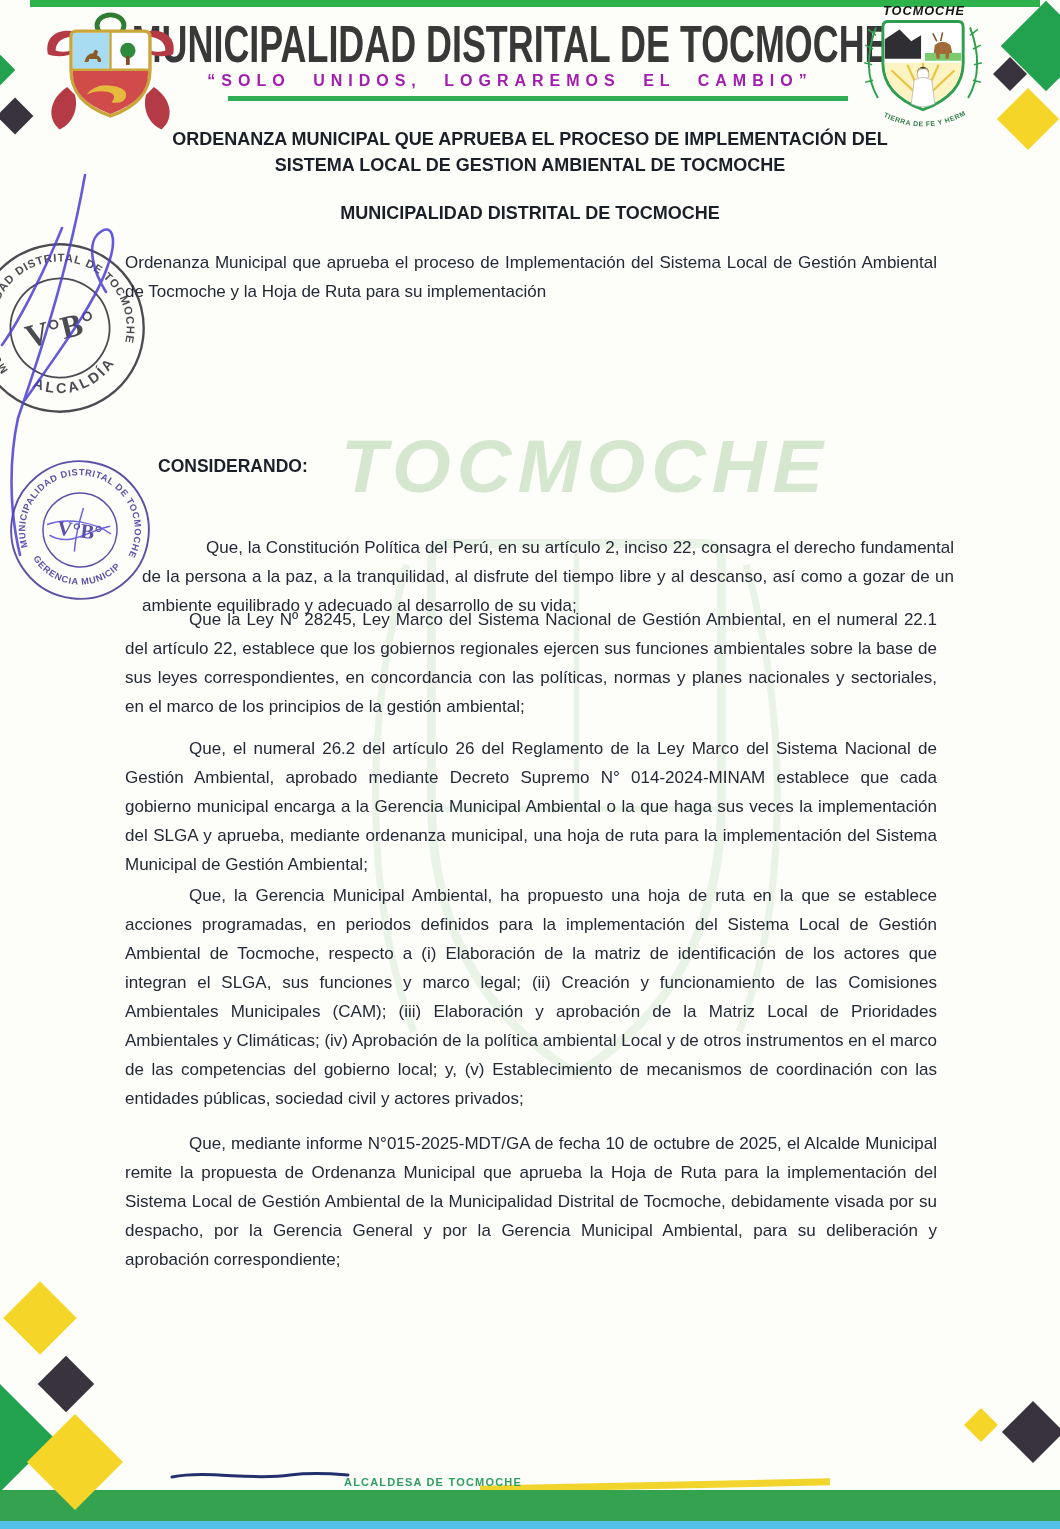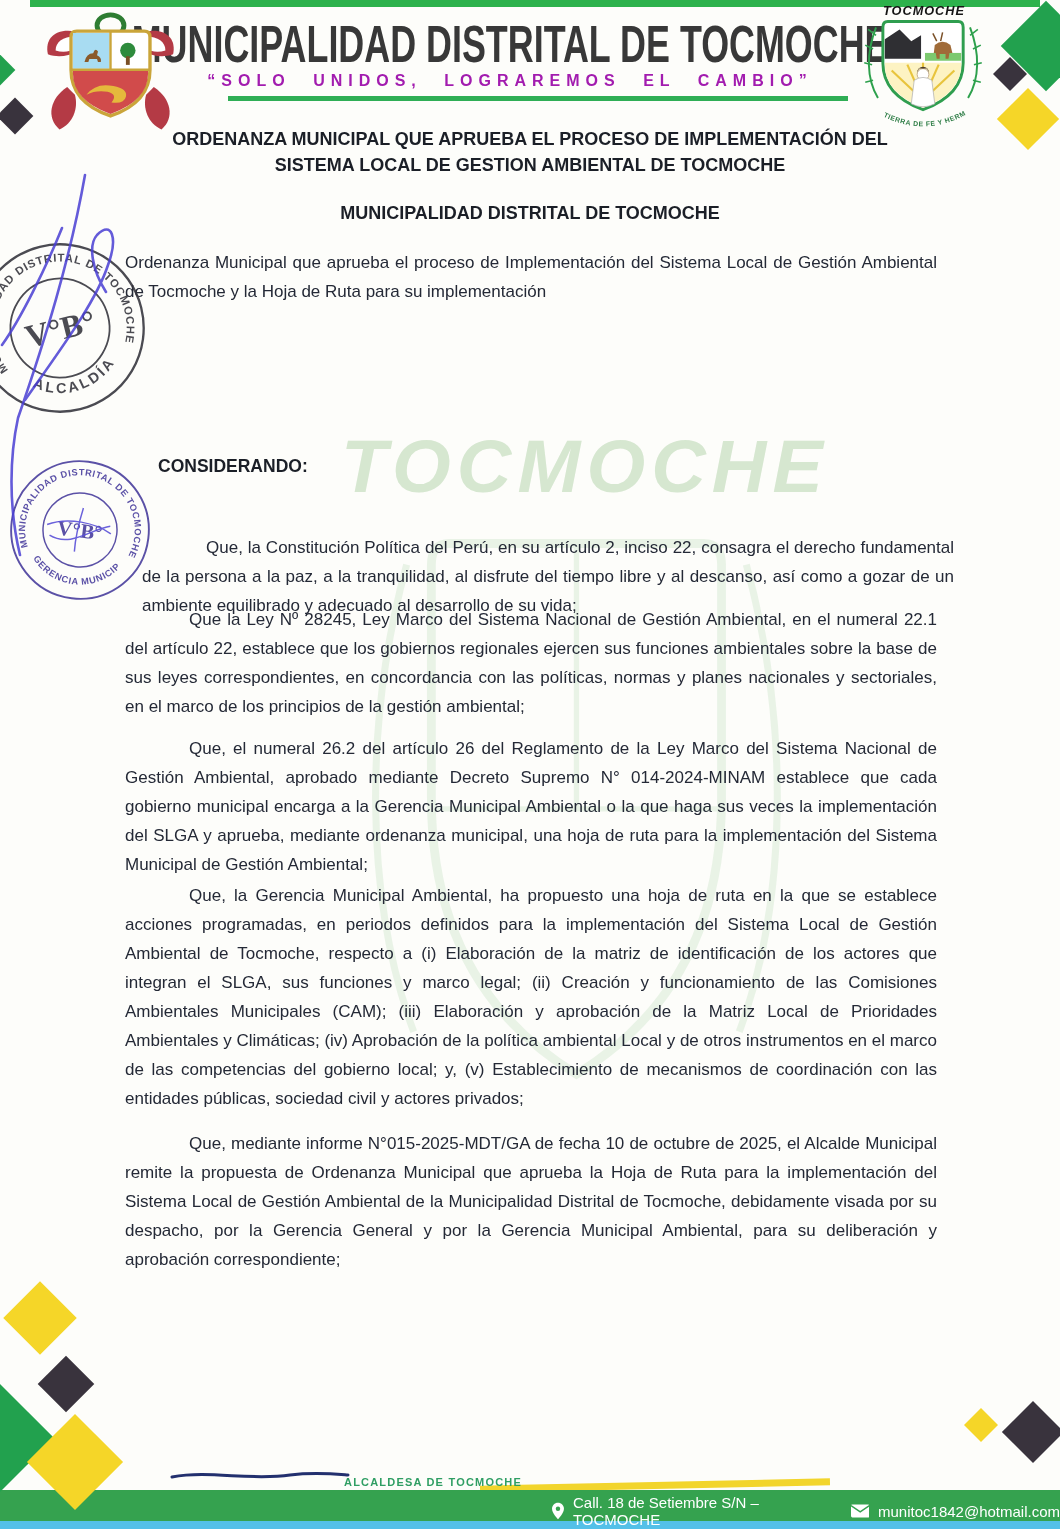--- a/index.html
+++ b/index.html
@@ -203,26 +203,14 @@
   </svg>
 
   <svg class="sig-underline" width="180" height="14" viewBox="0 0 180 14">
     <path d="M 2,9 C 40,2 80,13 120,7 C 145,4 165,6 178,7" fill="none" stroke="#23306e" stroke-width="3" stroke-linecap="round"></path>
   </svg>
   <div class="sig-title">ALCALDESA DE TOCMOCHE</div>
 
   <div class="footer-wedge"></div>
   <div class="footer-band"></div>
   <div class="footer-blue"></div>
-  <div class="footer-content">
-    <svg width="13" height="18" viewBox="0 0 16 22">
-      <path d="M8,0 C3.6,0 0,3.6 0,8 c0,6 8,14 8,14 s8,-8 8,-14 C16,3.6 12.4,0 8,0 z" fill="#ffffff"></path>
-      <circle cx="8" cy="8" r="3" fill="#35a24f"></circle>
-    </svg>
-    <span>Call. 18 de Setiembre S/N – TOCMOCHE</span>
-    <svg width="20" height="14" viewBox="0 0 20 14" style="margin-left:14px;">
-      <rect x="0" y="0" width="20" height="14" rx="1.5" fill="#ffffff"></rect>
-      <path d="M 0,1 L 10,8 L 20,1" fill="none" stroke="#35a24f" stroke-width="1.6"></path>
-    </svg>
-    <span>munitoc1842@hotmail.com</span>
-  </div>
 
 </div>
 
 </body></html>

